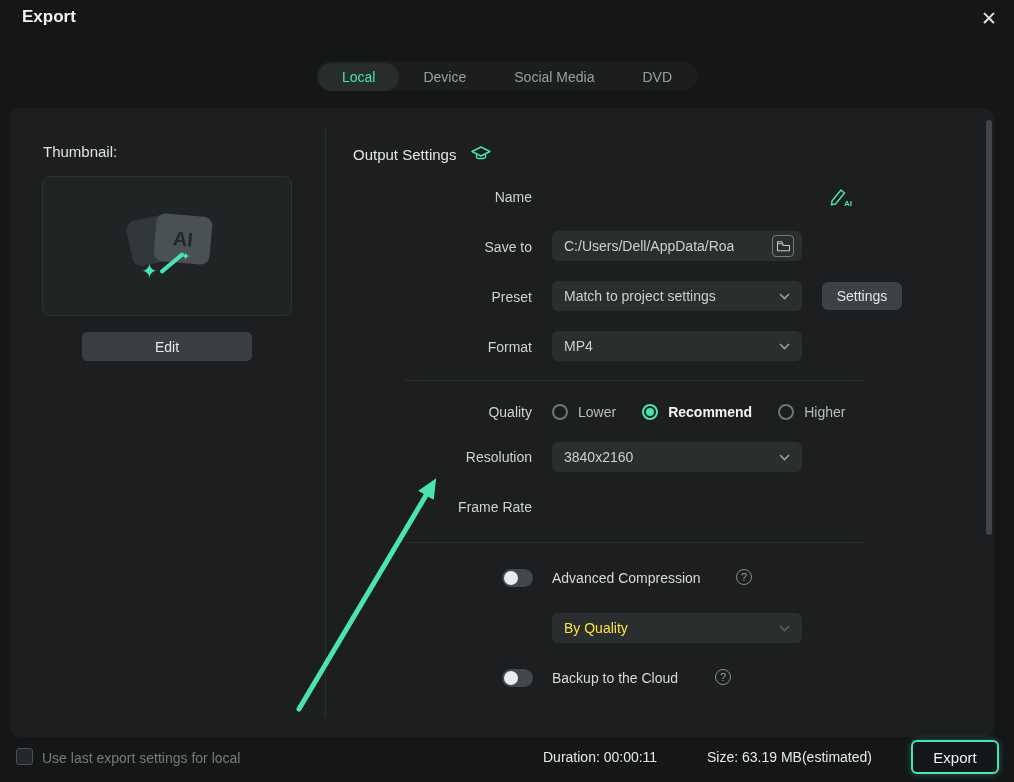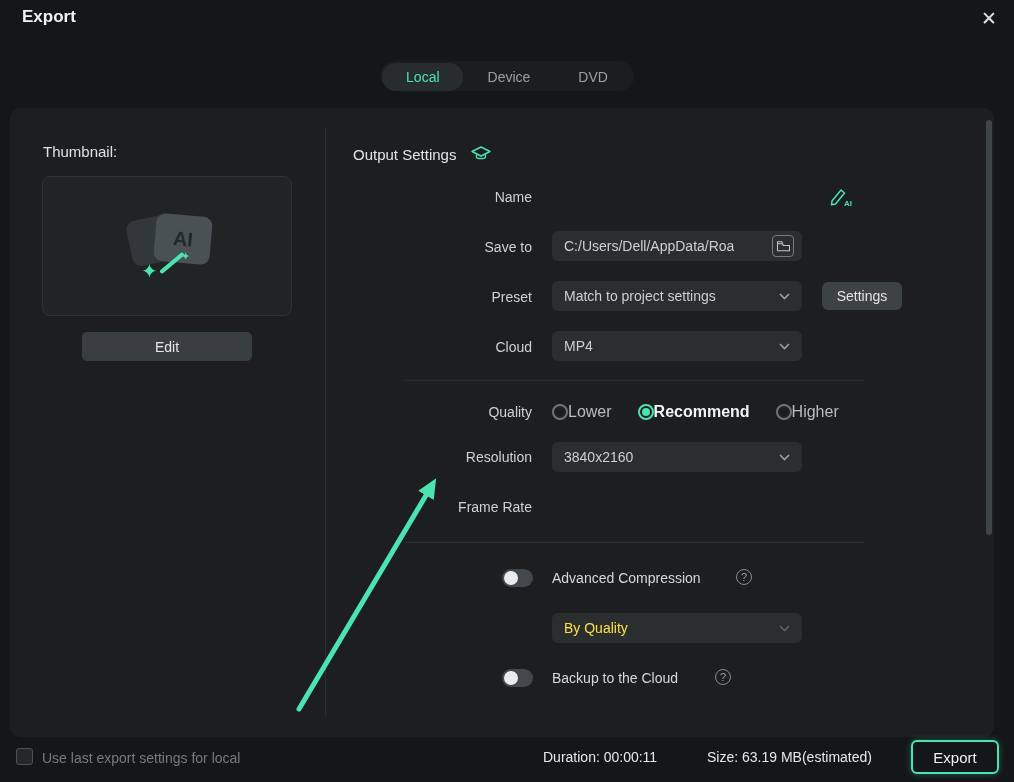--- a/index.html
+++ b/index.html
@@ -55,21 +55,21 @@
 
   .settings-btn { left:812px; top:174px; width:80px; height:28px; background:#3d4244; border-radius:6px;
                   color:#e2e5e4; font-size:14px; display:flex; align-items:center; justify-content:center; }
 
   .browse-box { width:22px; height:22px; border:1px solid #767c7b; border-radius:4px;
                 display:flex; align-items:center; justify-content:center; margin-left:auto; margin-right:-4px; }
 
   .ai-pen { left:818px; top:76px; width:26px; height:26px; display:flex; align-items:center; justify-content:center; }
 
   .quality-row { left:542px; top:292px; height:24px; display:flex; align-items:center; gap:26px; }
-  .radio { display:flex; align-items:center; gap:0; font-size:16px; color:#b9bebd; }
+  .radio { display:flex; align-items:center; gap:10px; font-size:14px; color:#b9bebd; }
   .radio .rc { width:16px; height:16px; border-radius:50%; border:2px solid #6f7575; position:relative; }
   .radio.selected .rc { border-color:var(--accent); }
   .radio.selected .rc::after { content:""; position:absolute; inset:2px; border-radius:50%; background:var(--accent); }
   .radio.selected .lbl { color:#f2f4f3; font-weight:bold; }
 
   .toggle { width:31px; height:18px; border-radius:9px; background:#42484b; position:absolute; }
   .toggle::after { content:""; position:absolute; left:2px; top:2px; width:14px; height:14px; border-radius:50%; background:#e9ecec; }
   .toggle-label { font-size:14px; color:#d6d9d8; }
   .qicon { width:16px; height:16px; border-radius:50%; border:1px solid #878d8c; color:#9ba1a0;
            font-size:11px; display:flex; align-items:center; justify-content:center; }
@@ -91,20 +91,21 @@
 <body>
 
 <div id="app">
 
   <div class="abs win-title">Export</div>
   <div class="abs close-btn">✕</div>
 
   <div class="abs tabbar">
     <div class="tab active">Local</div>
     <div class="tab">Device</div>
+    <div class="tab">Social Media</div>
     <div class="tab">DVD</div>
   </div>
 
   <div class="abs panel">
 
     <div class="abs thumb-label">Thumbnail:</div>
     <div class="abs thumb-box">
       <div class="abs card-back"></div>
       <div class="abs card-front">AI</div>
       <div class="abs wand"></div>
@@ -148,21 +149,21 @@
     <div class="abs field" style="top:173px;">
       <span>Match to project settings</span>
       <span class="chev">
         <svg width="11" height="7" viewBox="0 0 11 7">
             <polyline points="1,1 5.5,5.5 10,1" fill="none" stroke="#9aa1a0" stroke-width="1.6"></polyline>
           </svg>
       </span>
     </div>
     <div class="abs settings-btn">Settings</div>
 
-    <div class="abs row-label" style="top:231px;">Cloud</div>
+    <div class="abs row-label" style="top:231px;">Format</div>
     <div class="abs field" style="top:223px;">
       <span>MP4</span>
       <span class="chev">
         <svg width="11" height="7" viewBox="0 0 11 7">
             <polyline points="1,1 5.5,5.5 10,1" fill="none" stroke="#9aa1a0" stroke-width="1.6"></polyline>
           </svg>
       </span>
     </div>
 
     <div class="abs hdivider hdiv1"></div>

